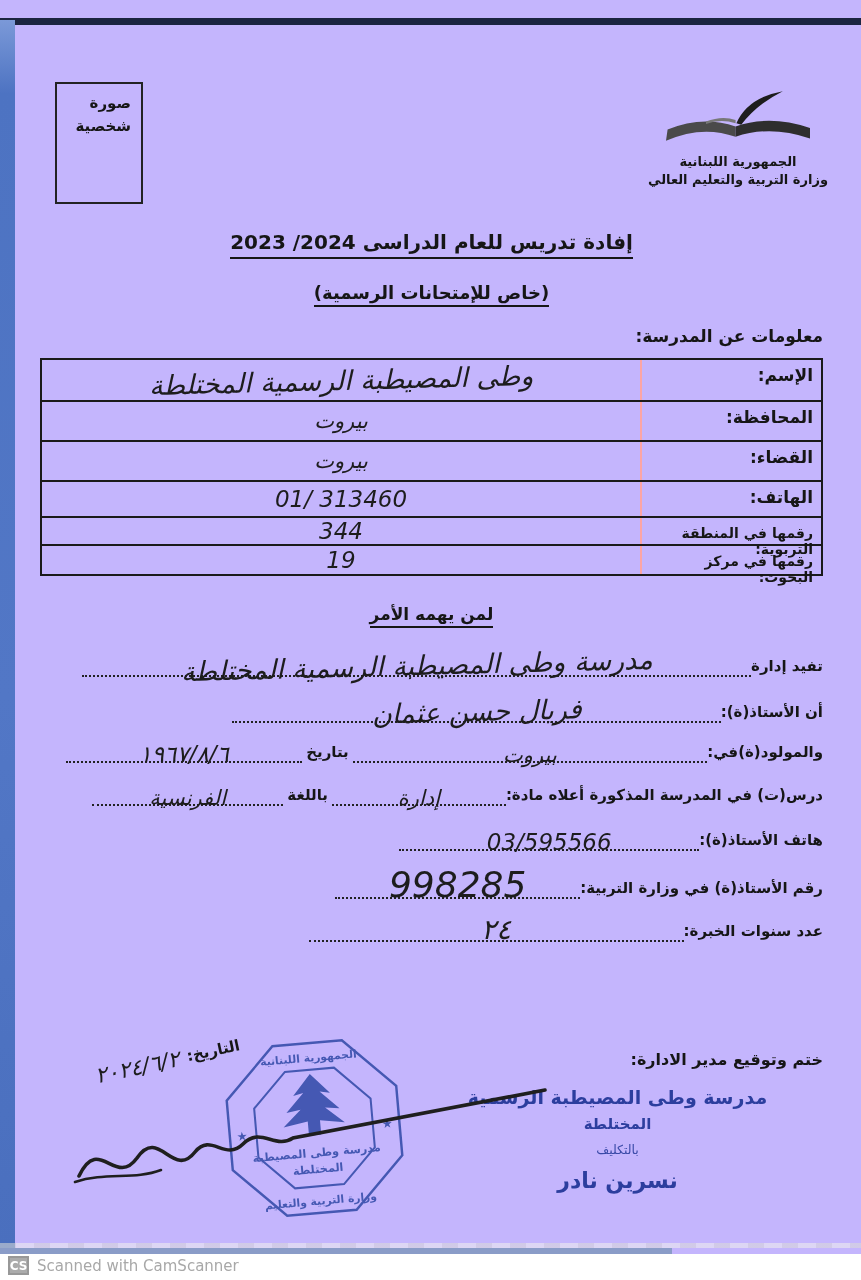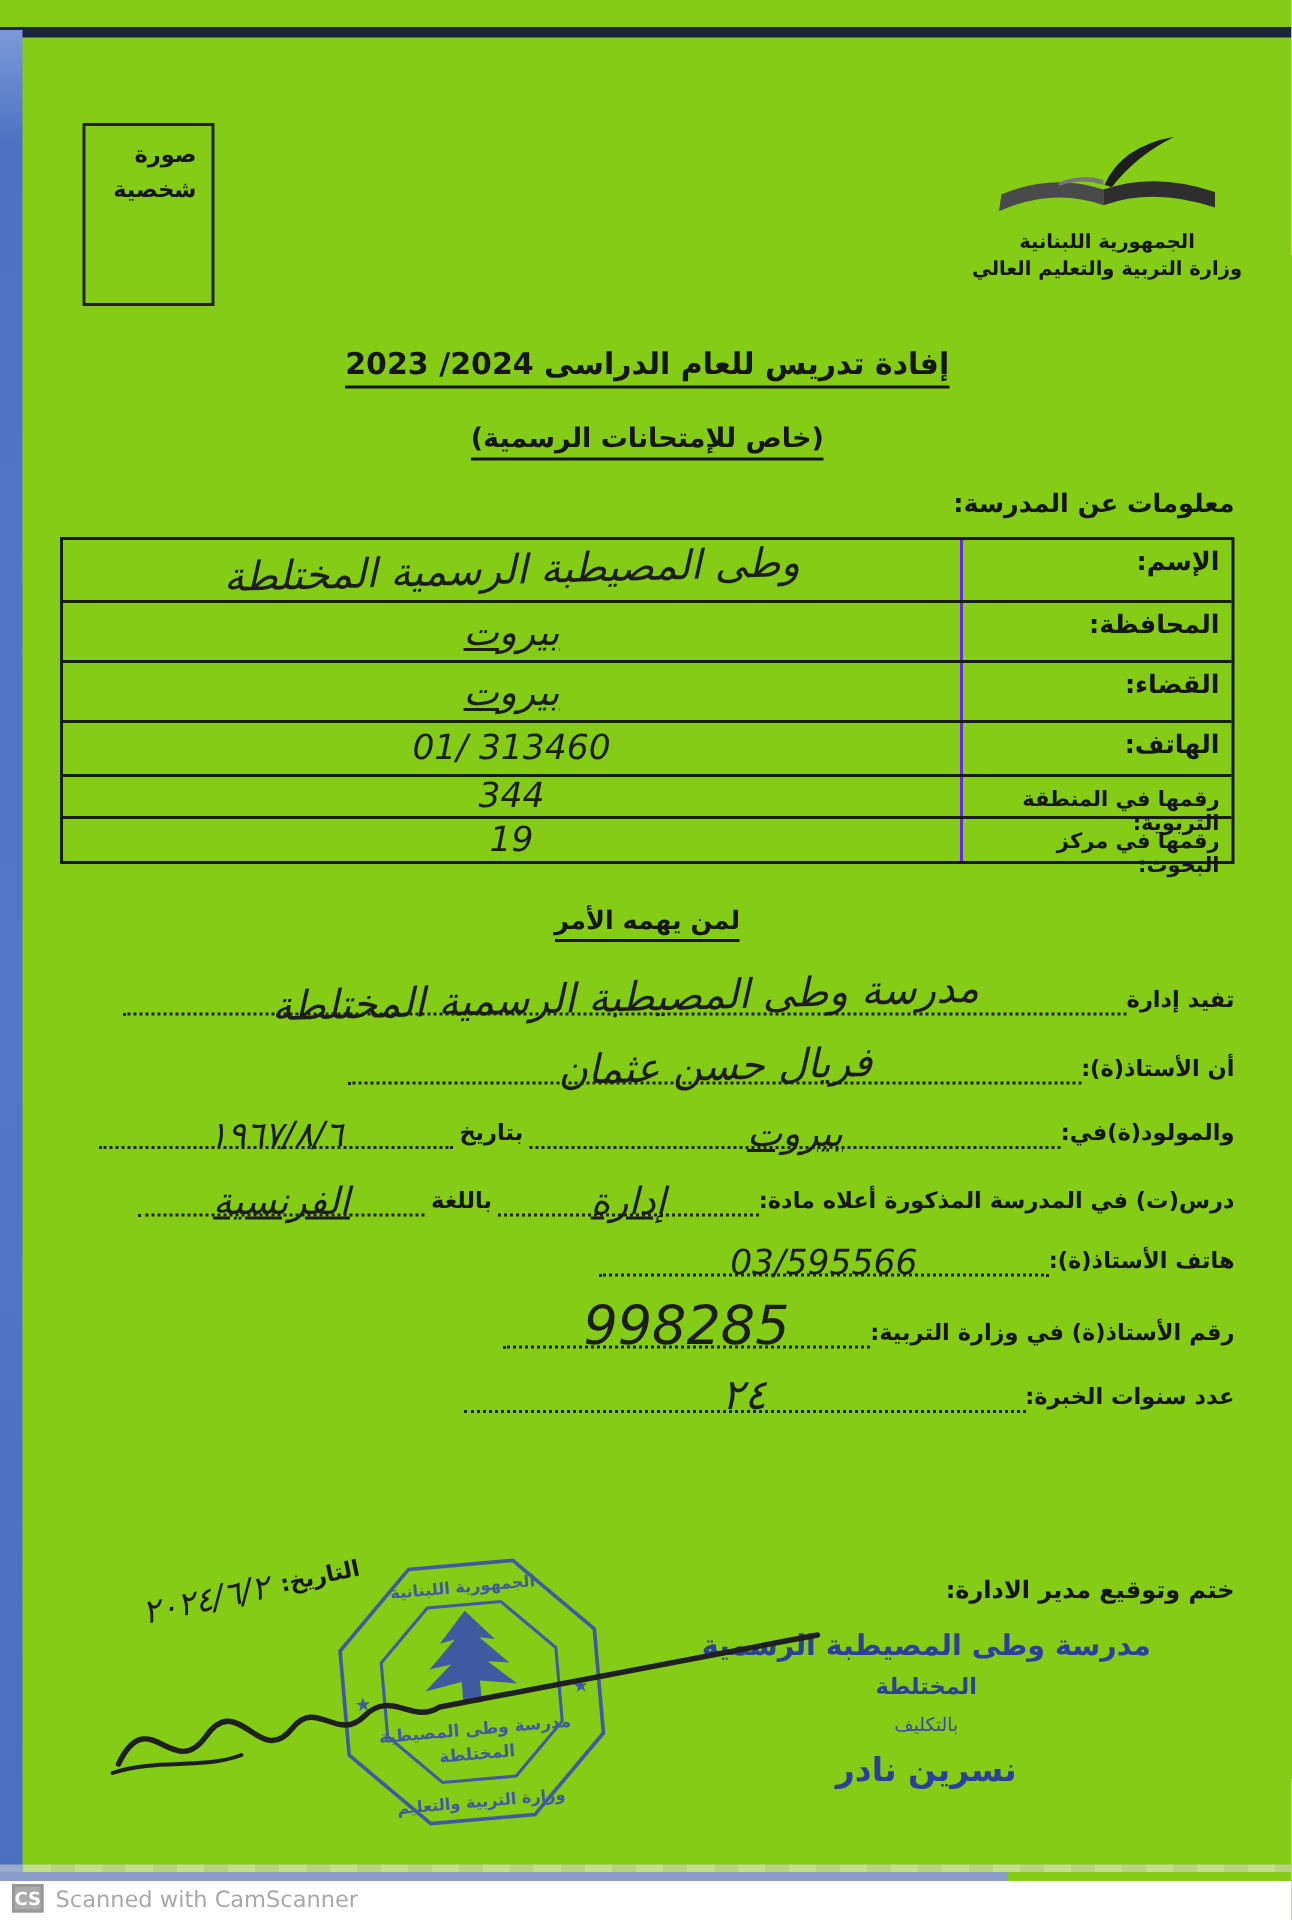--- a/index.html
+++ b/index.html
@@ -1,18 +1,18 @@
 <!DOCTYPE html>
 <html lang="ar" dir="rtl"><head>
 <meta charset="utf-8">
 <style>
   html,body{margin:0;padding:0;background:#e8e8e8;}
   #page{
     position:relative;width:861px;height:1280px;margin:0 auto;
-    background:#84cc16;overflow:hidden;
+    background:#c4b5fd;overflow:hidden;
     font-family:"DejaVu Sans",sans-serif;color:#161616;direction:rtl;
   }
   
   .edge-top{position:absolute;left:0;top:18px;width:861px;height:7px;background:#1b2440;}
   .edge-left{position:absolute;left:0;top:20px;width:15px;height:1230px;
     background:linear-gradient(180deg,#7b99d8 0%,#4d73c2 6%,#5277c6 55%,#4a6fbe 100%);}
   .scan-noise{position:absolute;left:0;top:1243px;width:861px;height:5px;
     background:repeating-linear-gradient(90deg,#dcdcd6 0 16px,#f1f1ec 16px 34px);opacity:.55;}
   .edge-bottom{position:absolute;left:0;top:1248px;width:672px;height:6px;background:#8a9cc8;}
 
@@ -34,31 +34,31 @@
   .subtitle-wrap{position:absolute;left:40px;top:282px;width:783px;text-align:center;}
   .title-sub{display:inline-block;font-size:18px;font-weight:bold;
     border-bottom:2px solid #161616;padding-bottom:2px;}
 
   .info-heading{position:absolute;right:38px;top:326px;font-size:17px;font-weight:bold;}
 
   
   .tbl{position:absolute;top:358px;left:40px;width:783px;border:2px solid #1a1a1a;box-sizing:border-box;}
   .trow{display:flex;align-items:stretch;}
   .trow + .trow{border-top:2px solid #1a1a1a;}
-  .tlabel{width:181px;border-left:2px solid #6d28d9;box-sizing:border-box;
+  .tlabel{width:181px;border-left:2px solid #fca5a5;box-sizing:border-box;
     padding:5px 8px 2px 4px;font-size:17px;font-weight:bold;}
   .tlabel.small{font-size:14px;padding-top:7px;}
   .tval{flex:1;display:flex;align-items:center;justify-content:center;overflow:visible;}
   .r0{height:40px}.r1{height:38px}.r2{height:38px}.r3{height:34px}.r4{height:26px}.r5{height:28px}
 
   
   .hw{font-family:"DejaVu Sans",sans-serif;font-style:italic;color:#1d1d1d;
     display:inline-block;white-space:nowrap;}
   .hw-name{font-size:27px;transform:rotate(-1.5deg);}
-  .hw-city{font-size:25px;text-decoration:underline;}
+  .hw-city{font-size:21px;}
   .hw-num{font-size:23px;}
   .ltr{direction:ltr;unicode-bidi:bidi-override;}
 
   
   .letter-heading{position:absolute;left:40px;top:604px;width:783px;text-align:center;}
   .letter-heading span{display:inline-block;font-size:17px;font-weight:bold;
     border-bottom:2px solid #161616;padding-bottom:2px;}
   .fline{position:absolute;right:38px;left:40px;display:flex;align-items:flex-end;}
   .flabel{font-size:15px;font-weight:bold;white-space:nowrap;padding-bottom:2px;}
   .dots{border-bottom:2.5px dotted #222;display:flex;align-items:flex-end;justify-content:center;

